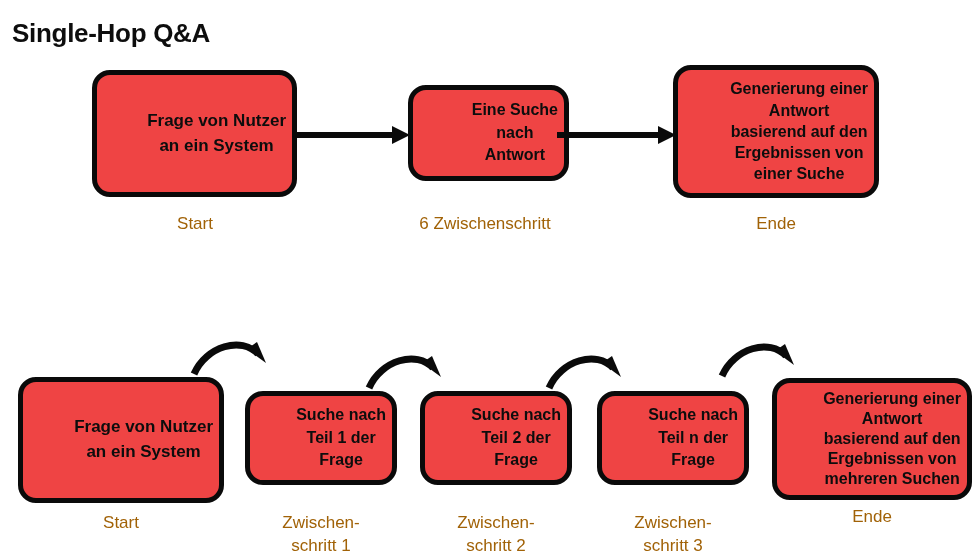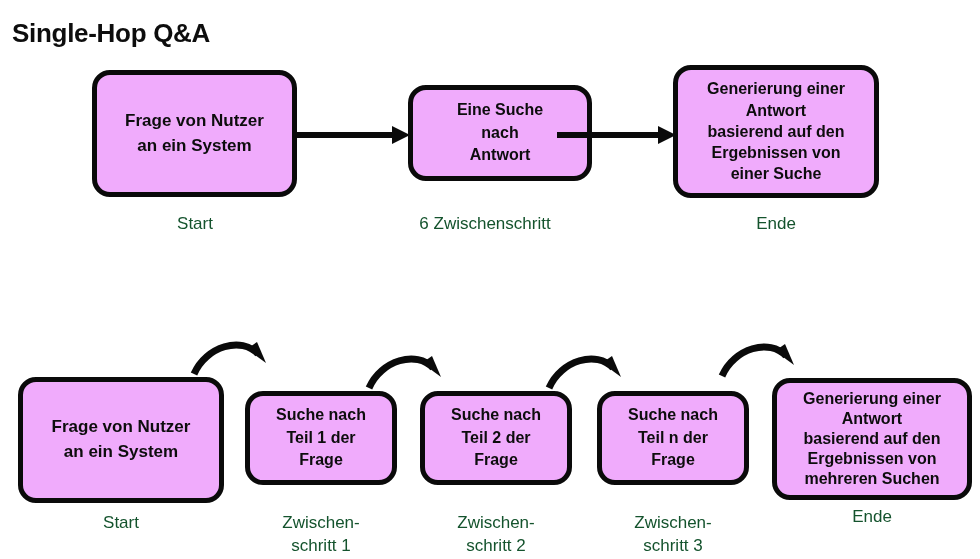--- a/index.html
+++ b/index.html
@@ -23,37 +23,37 @@
     line-height:1;
   }
   #heading-single{left:12px;top:8px;}
   #heading-multi{left:12px;top:270px;}
 
   .node{
     position:absolute;
     box-sizing:border-box;
     border:5px solid #0a0a0a;
     border-radius:18px;
-    background:#f0abfc;
+    background:#ef4444;
     display:flex;
     align-items:center;
-    justify-content:center;
+    justify-content:flex-end;
     text-align:center;
     font-weight:bold;
     color:#0d0d0d;
     padding:2px 6px;
   }
   .node span{display:block;}
 
   .caption{
     position:absolute;
     text-align:center;
     font-size:17px;
     font-weight:normal;
-    color:#14532d;
+    color:#a16207;
     line-height:1.35;
     white-space:pre-line;
   }
 
   .arrow-svg{position:absolute;overflow:visible;}
   .arrow-svg path, .arrow-svg line{
     fill:none;stroke:#0a0a0a;stroke-width:6;
   }
   .arrow-svg polygon{fill:#0a0a0a;stroke:none;}
   .curve path{fill:none;stroke:#0a0a0a;stroke-width:7;stroke-linecap:butt;}
@@ -68,21 +68,21 @@
   <div class="node" id="s1-node1" style="left:92px;top:58px;width:205px;height:127px;font-size:17px;line-height:1.45;">
     <span style="white-space: pre-line;">Frage von Nutzer
 an ein System</span>
   </div>
 
   <svg class="arrow-svg" id="s1-arrow1" style="left:294px;top:112px;" width="118" height="22">
     <line x1="0" y1="11" x2="100" y2="11"></line>
     <polygon points="98,2 116,11 98,20"></polygon>
   </svg>
 
-  <div class="node" id="s1-node2" style="left:408px;top:73px;width:184px;height:96px;font-size:16px;line-height:1.4;">
+  <div class="node" id="s1-node2" style="left:408px;top:73px;width:161px;height:96px;font-size:16px;line-height:1.4;">
     <span style="white-space: pre-line;">Eine Suche
 nach
 Antwort</span>
   </div>
 
   <svg class="arrow-svg" id="s1-arrow2" style="left:557px;top:112px;" width="122" height="22">
     <line x1="0" y1="11" x2="103" y2="11"></line>
     <polygon points="101,2 119,11 101,20"></polygon>
   </svg>
 

